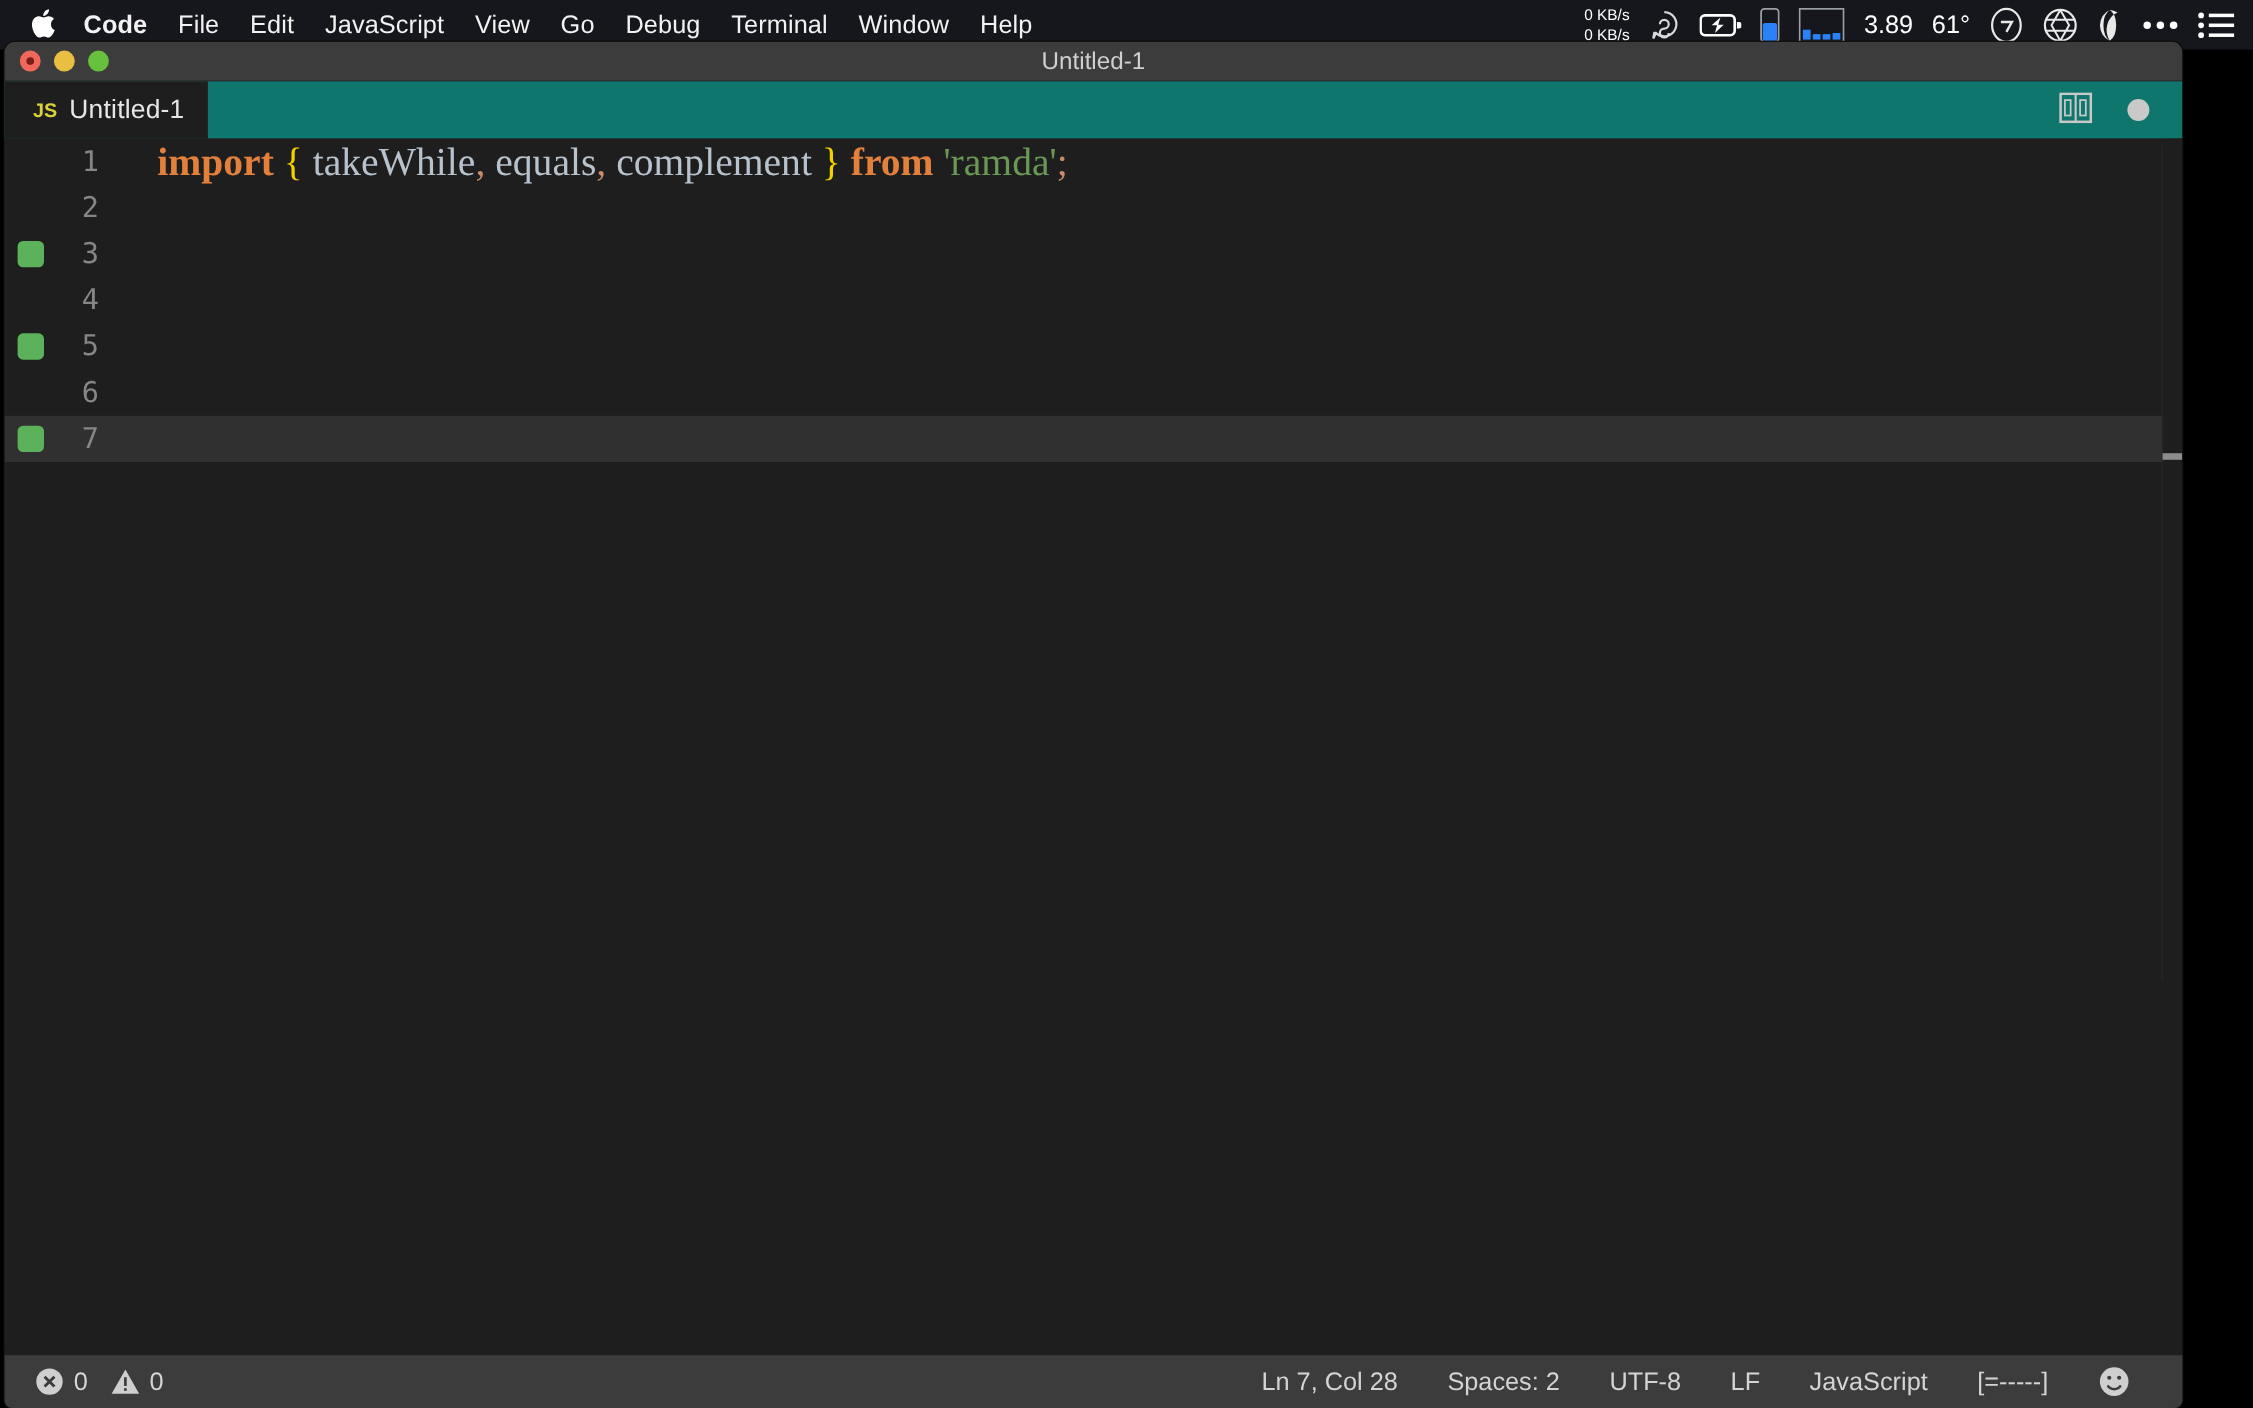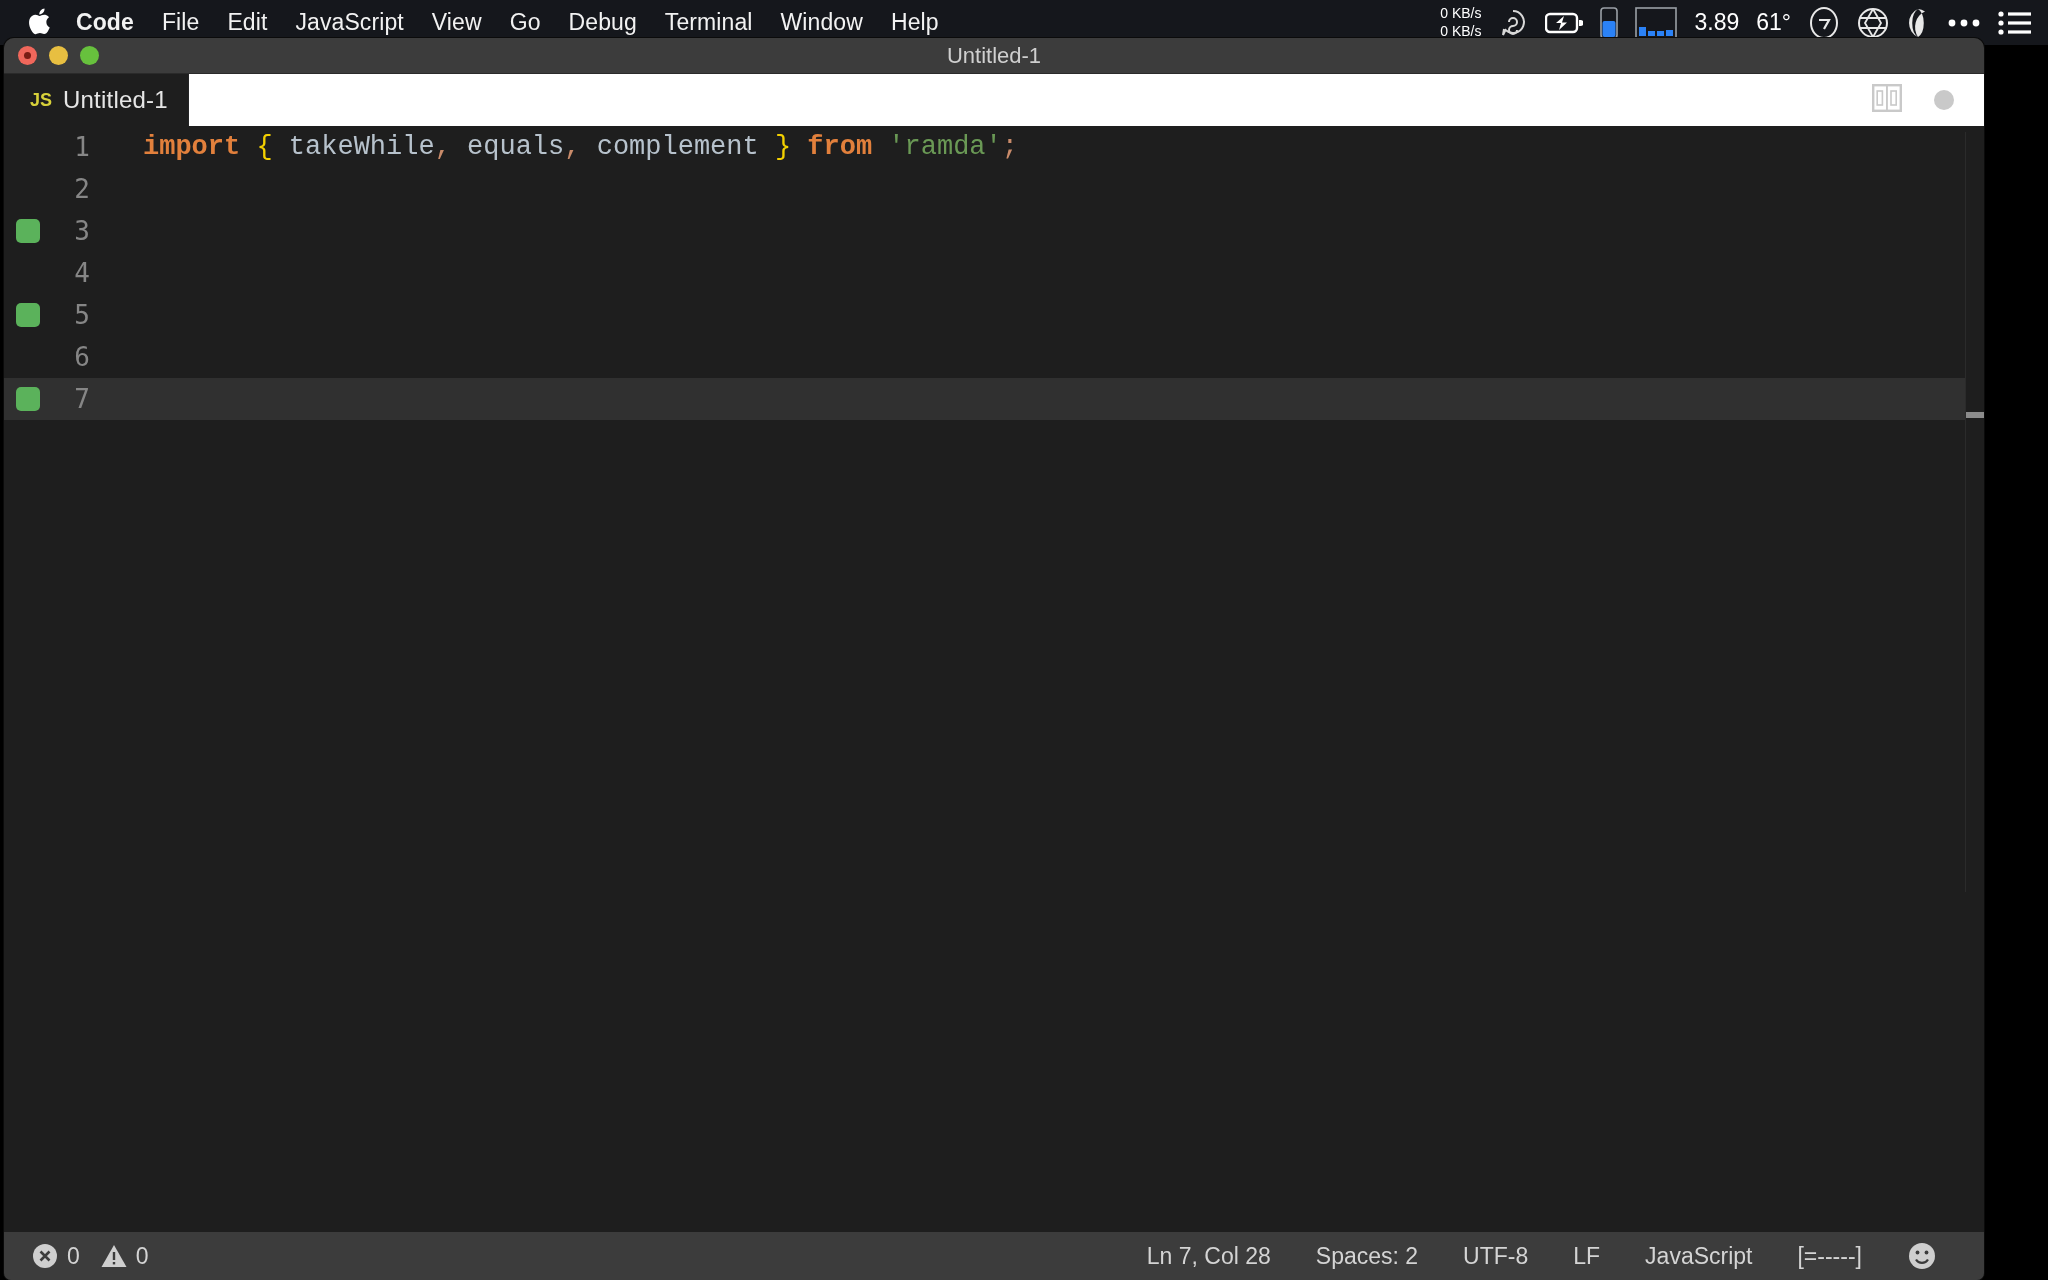--- a/index.html
+++ b/index.html
@@ -35,21 +35,21 @@
   .dot.red { background:#f0675b; }
   .dot.red::after { content:""; display:block; width:7px; height:7px; border-radius:50%; background:#7a1d14; margin:6px auto; }
   .dot.yellow { background:#e8bf41; }
   .dot.green { background:#67c13d; }
   .win-title {
     position:absolute; left:0; right:0; text-align:center;
     font-size:22px; color:#cfcfcf;
   }
 
   
-  .tabbar { height:52px; background:#ffffff; display:flex; align-items:center; position:relative; }
+  .tabbar { height:52px; background:#0f766e; display:flex; align-items:center; position:relative; }
   .tab {
     height:52px; display:flex; align-items:center; gap:11px;
     padding:0 20px 0 26px; background:#1e1e1e; color:#ffffff;
     border-right:1px solid #252526;
   }
   .js-icon { font-size:18px; font-weight:bold; color:#d8d13a; font-family:"Liberation Sans", sans-serif; }
   .tab-label { font-size:24px; color:#e6e6e6; letter-spacing:.2px; }
   .tabbar-actions { margin-left:auto; display:flex; align-items:center; gap:32px; padding-right:30px; }
   .unsaved-dot { width:20px; height:20px; border-radius:50%; background:#c9c9c9; }
 
@@ -59,21 +59,21 @@
   .code-line.active { background:#303030; }
   .gutter-marker {
     position:absolute; left:12px; top:9px; width:24px; height:24px;
     border-radius:5px; background:#5bb25b;
   }
   .lineno {
     width:108px; text-align:right; padding-right:22px;
     font-family:"DejaVu Sans Mono", monospace; font-size:26px; color:#868686;
   }
   .code {
-    font-family:Liberation Mono, monospace; font-size:27px;
+    font-family:Liberation Serif, serif; font-size:36px;
     white-space:pre; padding-left:31px; letter-spacing:0px;
   }
   .kw { color:#e2803c; font-weight:bold; }
   .plain { color:#b7c2cc; }
   .str { color:#6a9955; }
   .fn { color:#ffd083; }
   .punc { color:#c98b6a; }
   .brace-y { color:#f3d000; }
   .brace-m { color:#d977d9; }
   .comment { color:#8a8a8a; font-style:italic; }

